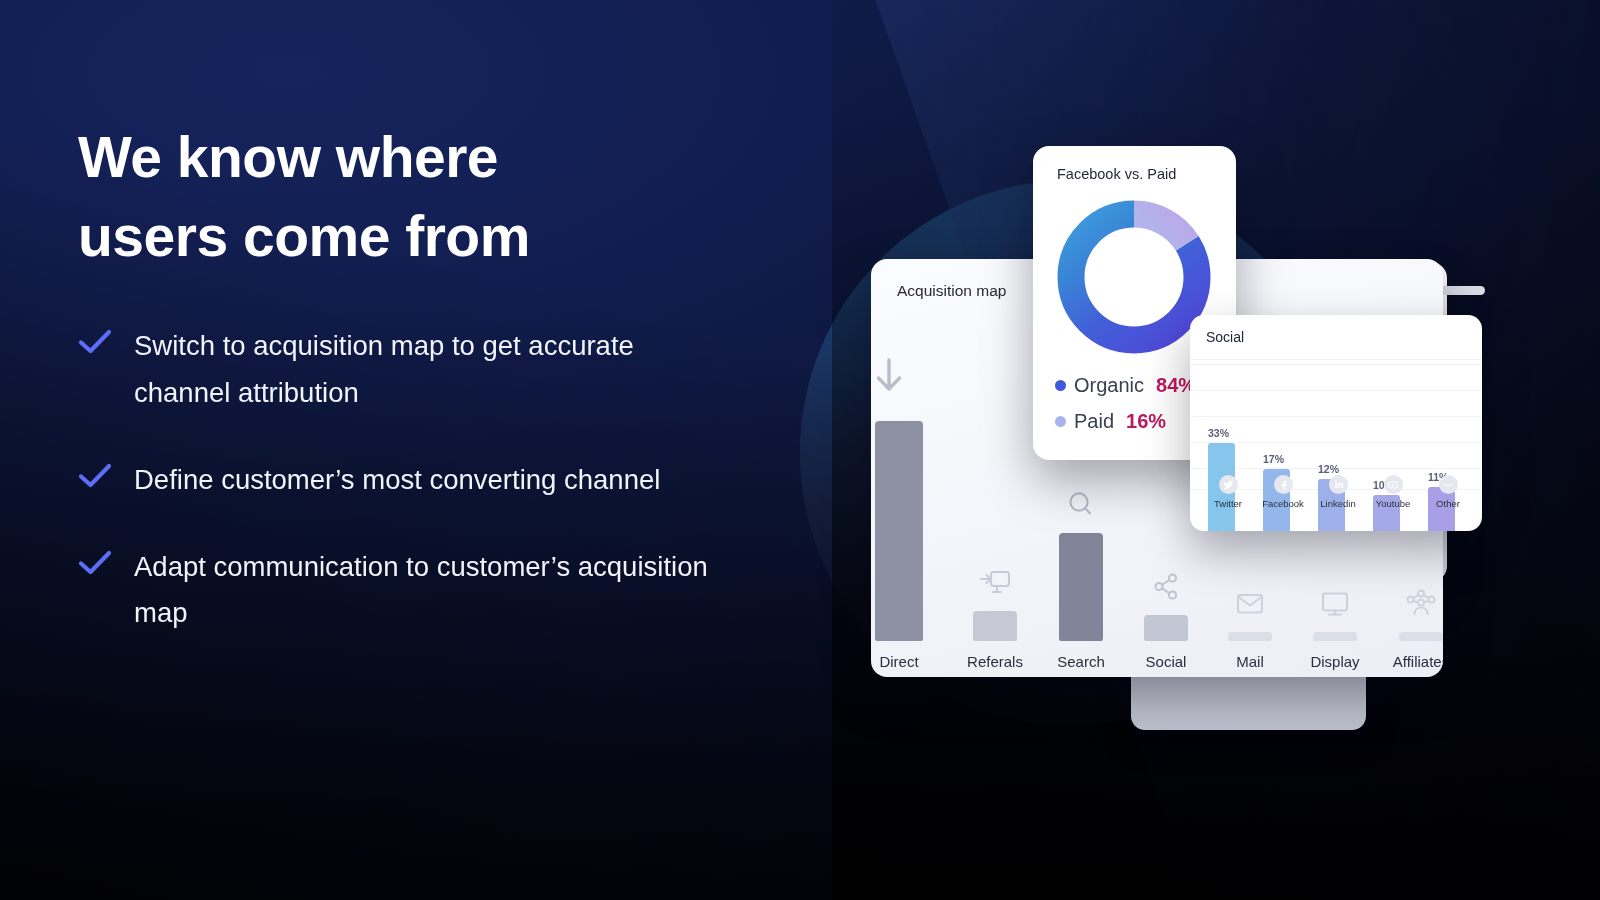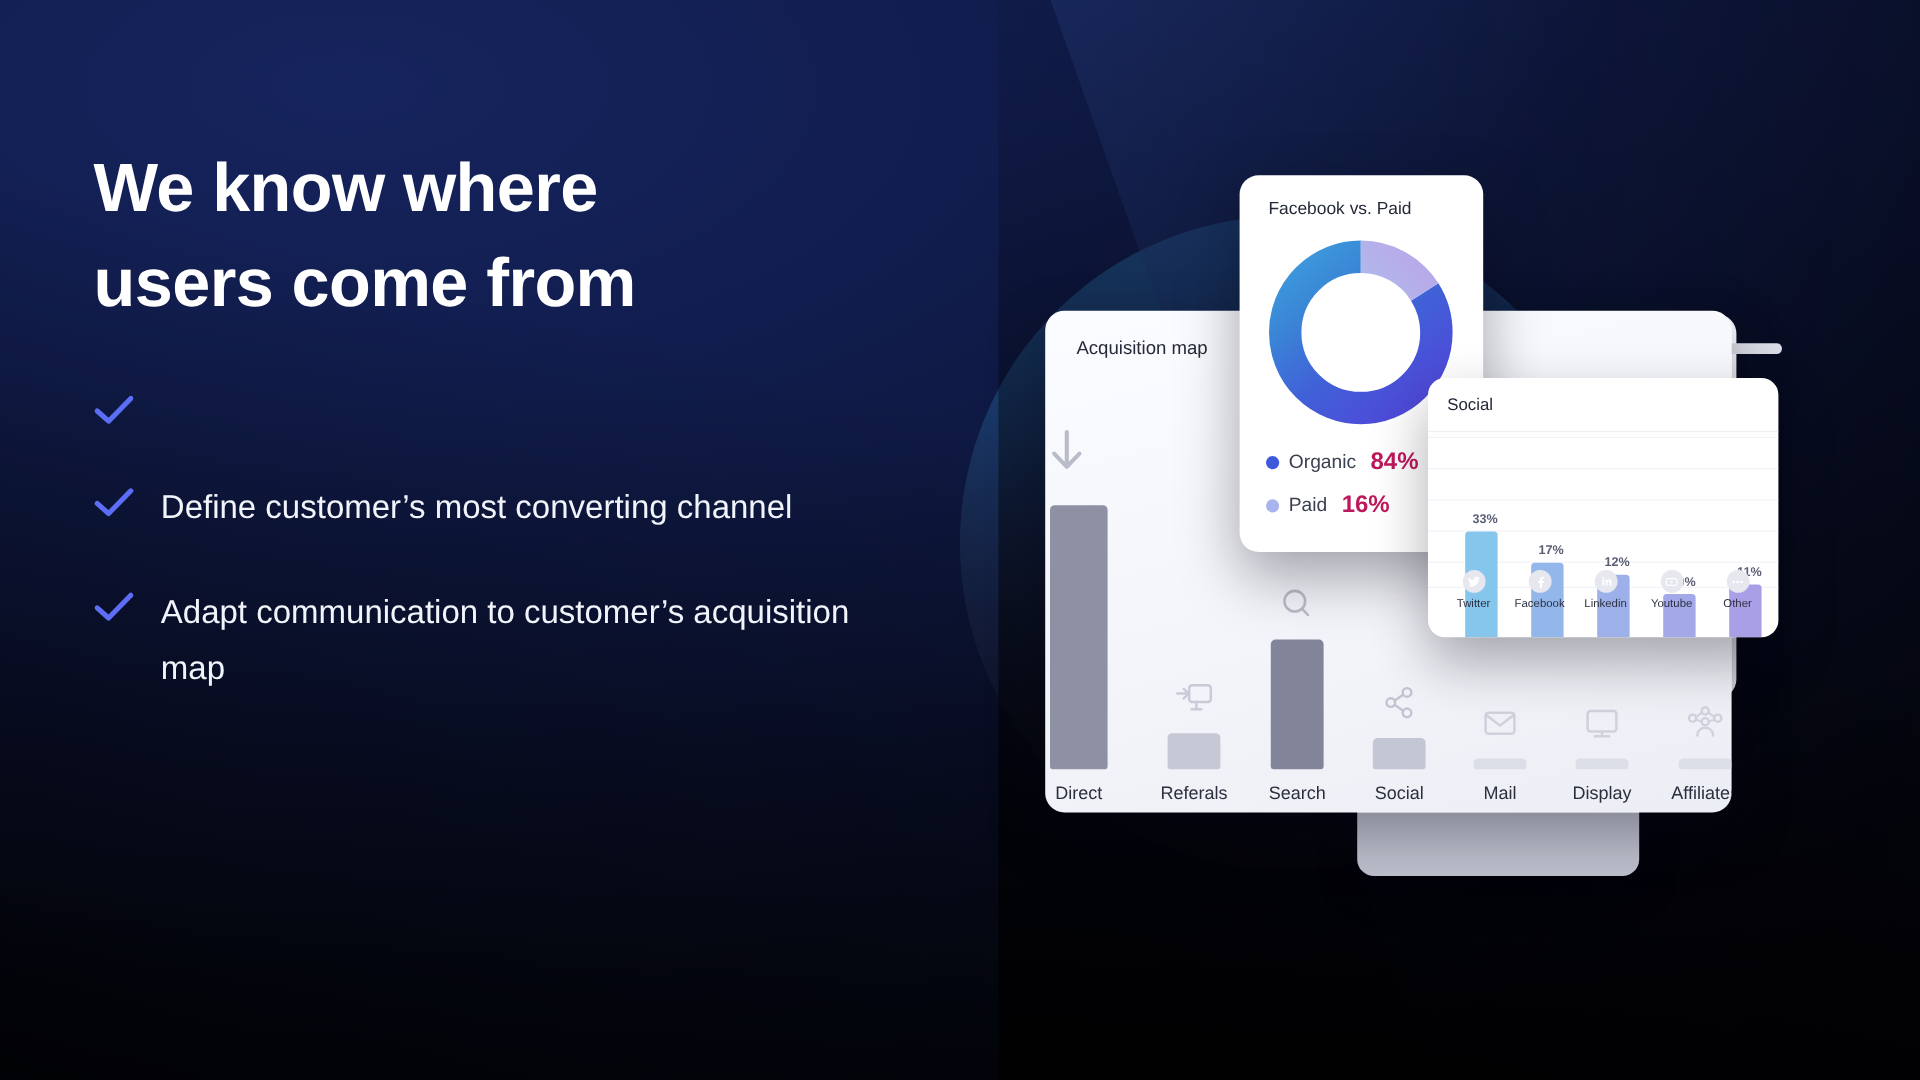--- a/index.html
+++ b/index.html
@@ -141,21 +141,21 @@
     box-shadow: 0 20px 50px rgba(2,4,16,.35);
   }
   .donut-title {
     position: absolute; left: 24px; top: 20px;
     font-size: 14.5px; color: #242938;
   }
   .donut-wrap { position: absolute; left: 18px; top: 48px; width: 166px; height: 166px; }
   .donut-legend { position: absolute; left: 22px; top: 228px; }
   .lg-row { display: flex; align-items: center; gap: 8px; margin-bottom: 13px; }
   .lg-dot { width: 11px; height: 11px; border-radius: 50%; flex: 0 0 auto; }
-  .lg-name { font-size: 16px; color: #3a4050; }
+  .lg-name { font-size: 20px; color: #3a4050; }
   .lg-val { font-size: 20px; font-weight: 700; color: #be185d; margin-left: 4px; }
 
   
   .card-social {
     left: 1190px; top: 315px; width: 292px; height: 216px;
     background: #ffffff;
     border-radius: 14px;
     box-shadow: 0 20px 46px rgba(2,4,16,.32);
     overflow: hidden;
   }
@@ -166,21 +166,21 @@
   .soc-divider {
     position: absolute; left: 0; right: 0; top: 44px;
     height: 1px; background: #eef0f6;
   }
   .soc-plot { position: absolute; left: 0; right: 0; top: 45px; height: 130px; }
   .soc-grid { position: absolute; left: 0; right: 0; height: 1px; background: #f3f2fa; }
   .soc-bars {
     position: absolute; left: 18px; right: 14px; bottom: 0; height: 130px;
     display: flex; align-items: flex-end; justify-content: space-between;
   }
-  .soc-col { width: 40px; display: flex; flex-direction: column; align-items: flex-end; }
+  .soc-col { width: 40px; display: flex; flex-direction: column; align-items: flex-start; }
   .soc-val { font-size: 10.5px; font-weight: 700; color: #5a5f75; margin-bottom: 4px; }
   .soc-bar { width: 27px; border-radius: 3px 3px 0 0; }
   .soc-foot {
     position: absolute; left: 18px; right: 14px; bottom: 8px; height: 48px;
     display: flex; align-items: flex-start; justify-content: space-between;
   }
   .soc-fcol { width: 40px; display: flex; flex-direction: column; align-items: center; }
   .soc-ic {
     width: 19px; height: 19px; border-radius: 50%;
     background: #e6e7ef; color: #ffffff;
@@ -204,20 +204,21 @@
 users come from</h1>
 
   <div class="bullets">
 
     <div class="bullet">
       <span class="check-icon">
         <svg width="34" height="26" viewBox="0 0 34 26" fill="none">
           <path d="M3 13.5 L12.5 22 L31 3" stroke="#5b6ef5" stroke-width="4.2" stroke-linecap="round" stroke-linejoin="round"></path>
         </svg>
       </span>
+      <span class="bullet-text">Switch to acquisition map to get accurate channel attribution</span>
     </div>
 
     <div class="bullet">
       <span class="check-icon">
         <svg width="34" height="26" viewBox="0 0 34 26" fill="none">
           <path d="M3 13.5 L12.5 22 L31 3" stroke="#5b6ef5" stroke-width="4.2" stroke-linecap="round" stroke-linejoin="round"></path>
         </svg>
       </span>
       <span class="bullet-text">Define customer’s most converting channel</span>
     </div>

